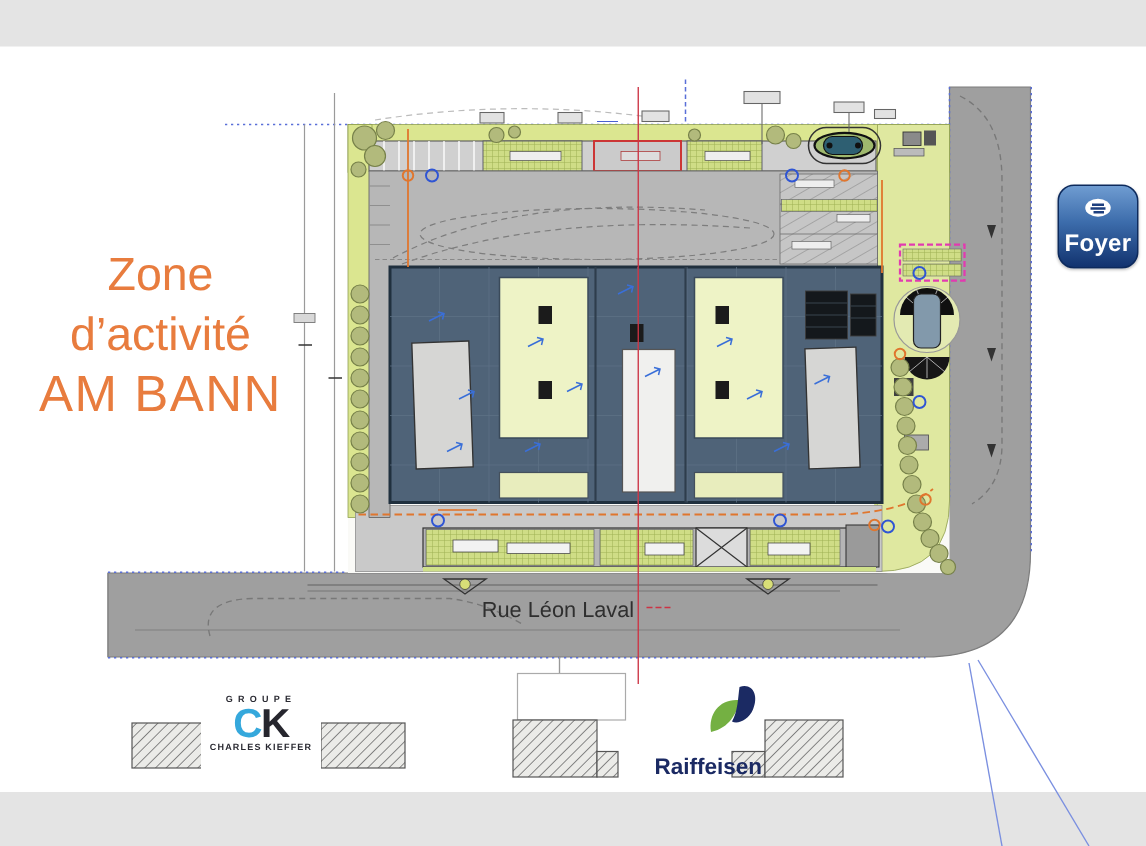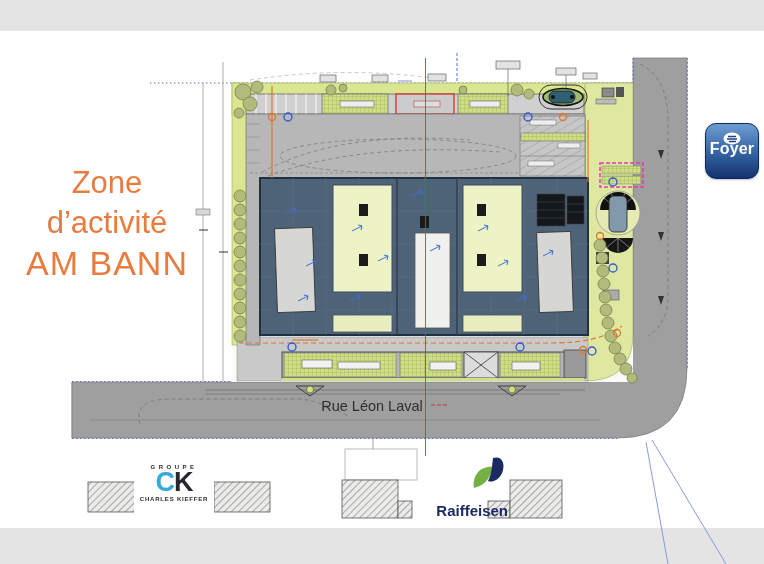--- a/index.html
+++ b/index.html
@@ -12,21 +12,21 @@
   
   .title{position:absolute;left:14px;top:163px;width:186px;text-align:center;
          color:#e87c3e;line-height:40px;font-size:31px;font-weight:400;}
   .title .l3{font-size:34px;letter-spacing:1px;}
   
   .foyer{position:absolute;left:705px;top:123px;width:52px;height:54px;border-radius:11px;
          background:linear-gradient(#6f9cd1 0%,#3c6cab 45%,#12336f 100%);
          border:1px solid #0d2a5c;box-shadow:0 1px 2px rgba(0,0,0,.25);
          display:flex;flex-direction:column;align-items:center;justify-content:flex-end;}
   .foyer .emblem{position:absolute;top:7px;left:50%;transform:translateX(-50%);}
-  .foyer .word{color:#fff;font-weight:bold;font-size:16px;margin-bottom:20px;letter-spacing:.2px;}
+  .foyer .word{color:#fff;font-weight:bold;font-size:16px;margin-bottom:6px;letter-spacing:.2px;}
   
   .ck{position:absolute;left:134px;top:454px;width:80px;height:60px;background:#fff;
       text-align:center;}
   .ck .groupe{font-size:6px;font-weight:600;letter-spacing:3.5px;color:#2a2a32;margin-top:10px;}
   .ck .big{font-size:27px;font-weight:800;letter-spacing:-1px;line-height:24px;color:#26262e;}
   .ck .big .c{color:#35a8dc;}
   .ck .name{font-size:6px;font-weight:bold;letter-spacing:.8px;color:#2a2a32;margin-top:2px;}
   
   .raif{position:absolute;left:408px;top:455px;width:100px;text-align:right;}
   .raif .word{font-size:15px;font-weight:bold;color:#1b2a63;margin-top:1px;}

